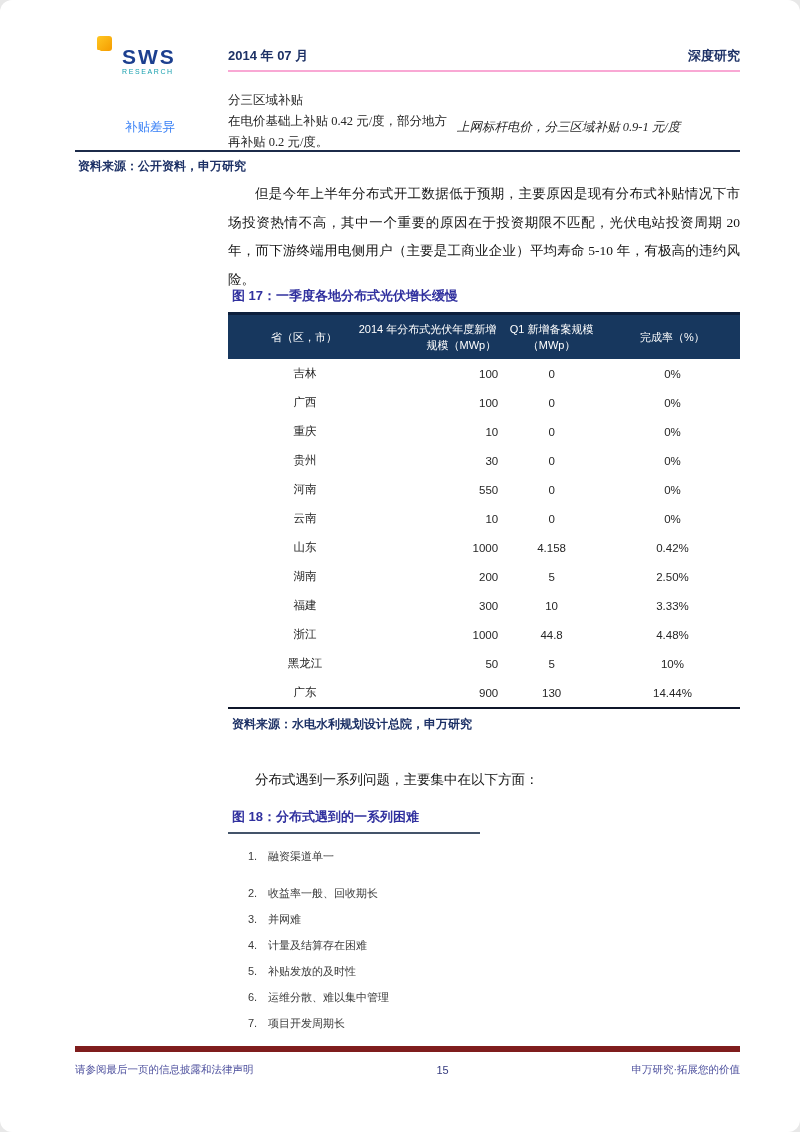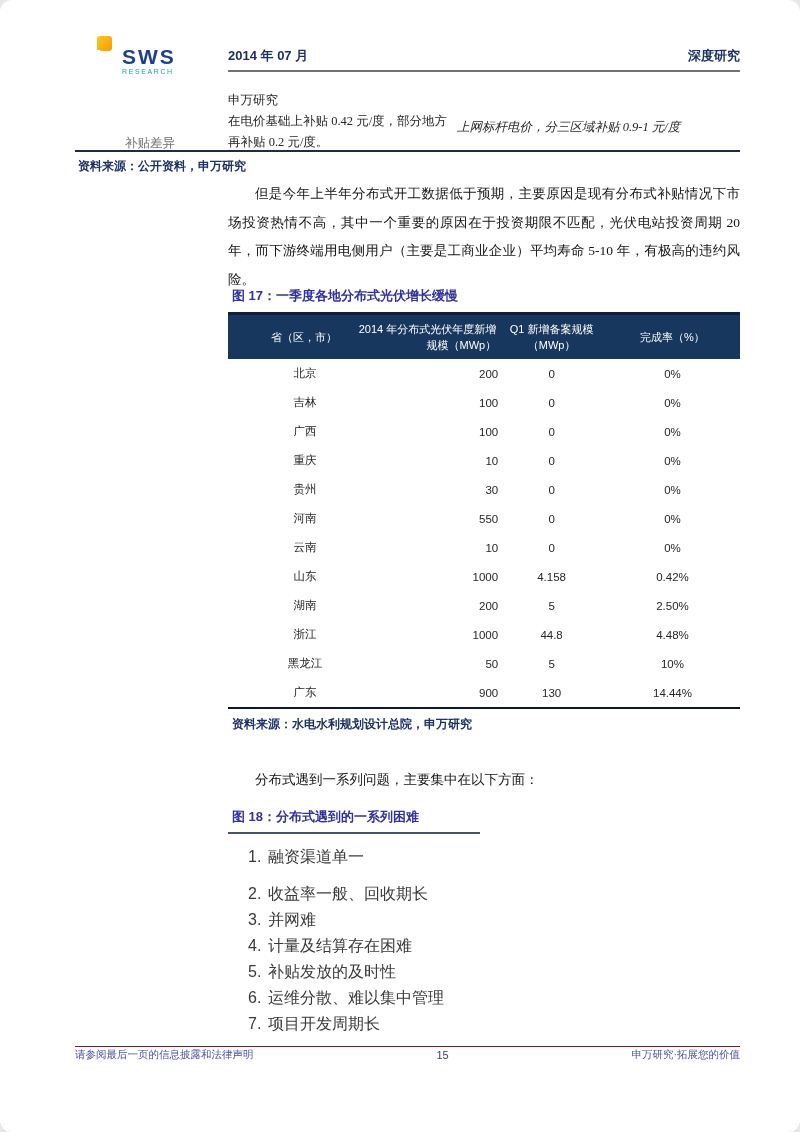--- a/index.html
+++ b/index.html
@@ -13,29 +13,29 @@
   .logo-circle{position:absolute;left:0;top:5px;width:36px;height:36px;border-radius:50%;
 ts    background:linear-gradient(155deg,#143a75 20%,#1b5fa0 52%,#17a0ae 82%,#19b2b4 100%);}
   .logo-sq-yellow{position:absolute;left:23px;top:0;width:15px;height:15px;border-radius:3px;
     background:linear-gradient(135deg,#ffc722,#f59c00);}
   .logo-sq-white{position:absolute;left:17px;top:14px;width:10px;height:10px;border-radius:2px;background:#fff;}
   .logo-text{position:absolute;left:48px;top:10px;}
   .logo-sws{font-size:21px;font-weight:bold;color:#1c3f8f;letter-spacing:2px;line-height:22px;}
   .logo-research{font-size:7px;color:#18a0ae;letter-spacing:1.6px;line-height:8px;}
 
   .header-meta{position:absolute;left:228px;top:46px;width:512px;height:26px;
-    border-bottom:2px solid #737373;display:flex;justify-content:space-between;align-items:flex-end;
+    border-bottom:2px solid #f9a8d4;display:flex;justify-content:space-between;align-items:flex-end;
     box-sizing:border-box;padding-bottom:5px;}
   .header-meta span{font-size:13px;font-weight:bold;color:#1d3166;}
 
   
   .fragment{position:absolute;left:75px;top:88px;width:665px;}
   .frag-row{position:relative;height:62px;}
-  .frag-label{position:absolute;left:0;top:47px;width:150px;text-align:center;
-    font-size:12.5px;color:#737373;}
+  .frag-label{position:absolute;left:0;top:31px;width:150px;text-align:center;
+    font-size:12.5px;color:#3b82f6;}
   .frag-mid{position:absolute;left:153px;top:2px;width:227px;font-size:12.5px;line-height:21px;color:#262626;}
   .frag-right{position:absolute;left:382px;top:31px;width:283px;font-size:12.5px;color:#262626;font-style:italic;}
   .frag-rule{border-top:2px solid #1c2b4a;}
   .frag-source{margin-top:6px;font-size:12px;font-weight:bold;color:#1d3166;padding-left:3px;}
 
   
   .para{position:absolute;left:228px;width:512px;font-size:13.5px;line-height:28.5px;
     color:#141414;text-align:justify;text-indent:2em;}
   .para1{top:180px;}
   .para2{top:766px;}
@@ -51,27 +51,27 @@
   .fig17 th:nth-child(3),.fig17 td:nth-child(3){width:22%;}
   .fig17 th:nth-child(4),.fig17 td:nth-child(4){width:28%;}
   .fig17 tbody td{font-size:11.5px;color:#262626;text-align:center;height:29px;padding:0;vertical-align:middle;}
   .fig17 tbody tr:last-child td{border-bottom:2px solid #0f172a;}
   .fig-source{margin-top:7px;font-size:12px;font-weight:bold;color:#1d3166;padding-left:4px;}
 
   
   .fig18{position:absolute;left:228px;top:808px;width:512px;}
   .fig18-rule{width:252px;border-top:2px solid #44546a;margin-top:6px;}
   .difficulty-list{margin-top:14px;padding-left:20px;}
-  .diff-item{font-size:16px;color:#3a3a3a;margin-bottom:9px;line-height:17px;}
+  .diff-item{font-size:11px;color:#3a3a3a;margin-bottom:9px;line-height:17px;}
   .diff-item:first-child{margin-bottom:20px;}
   .diff-item .num{display:inline-block;width:20px;}
 
   
-  .footer{position:absolute;left:75px;top:1046px;width:665px;border-top:1px solid #7f1d1d;
-    padding-top:1px;display:flex;justify-content:space-between;align-items:center;box-sizing:border-box;}
+  .footer{position:absolute;left:75px;top:1046px;width:665px;border-top:6px solid #7f1d1d;
+    padding-top:11px;display:flex;justify-content:space-between;align-items:center;box-sizing:border-box;}
   .footer .f-left,.footer .f-right{font-size:10.5px;color:#4c4f9d;}
   .footer .f-page{font-size:11px;color:#343a7e;}
 </style>
 </head>
 <body>
 
 <div class="page">
 
   <div class="logo">
     <div class="logo-mark">
@@ -87,21 +87,21 @@
 
   <div class="header-meta">
     <span>2014 年 07 月</span>
     <span>深度研究</span>
   </div>
 
   <div class="fragment">
     <div class="frag-row">
       <div class="frag-label serif">补贴差异</div>
       <div class="frag-mid serif">
-        <div>申万研究</div>
+        <div>分三区域补贴</div>
         <div>在电价基础上补贴 0.42 元/度，部分地方再补贴 0.2 元/度。</div>
       </div>
       <div class="frag-right serif">上网标杆电价，分三区域补贴 0.9-1 元/度</div>
     </div>
     <div class="frag-rule"></div>
     <div class="frag-source">资料来源：公开资料，申万研究</div>
   </div>
 
   <div class="para para1 serif">但是今年上半年分布式开工数据低于预期，主要原因是现有分布式补贴情况下市场投资热情不高，其中一个重要的原因在于投资期限不匹配，光伏电站投资周期 20 年，而下游终端用电侧用户（主要是工商业企业）平均寿命 5-10 年，有极高的违约风险。</div>
 
@@ -111,26 +111,20 @@
       <thead>
         <tr>
             <th>省（区，市）</th>
             <th>2014 年分布式光伏年度新增规模（MWp）</th>
             <th>Q1 新增备案规模（MWp）</th>
             <th>完成率（%）</th>
           </tr>
       </thead>
       <tbody>
           <tr>
-            <td>北京</td>
-            <td>200</td>
-            <td>0</td>
-            <td>0%</td>
-          </tr>
-          <tr>
             <td>吉林</td>
             <td>100</td>
             <td>0</td>
             <td>0%</td>
           </tr>
           <tr>
             <td>广西</td>
             <td>100</td>
             <td>0</td>
             <td>0%</td>
@@ -163,20 +157,26 @@
             <td>山东</td>
             <td>1000</td>
             <td>4.158</td>
             <td>0.42%</td>
           </tr>
           <tr>
             <td>湖南</td>
             <td>200</td>
             <td>5</td>
             <td>2.50%</td>
+          </tr>
+          <tr>
+            <td>福建</td>
+            <td>300</td>
+            <td>10</td>
+            <td>3.33%</td>
           </tr>
           <tr>
             <td>浙江</td>
             <td>1000</td>
             <td>44.8</td>
             <td>4.48%</td>
           </tr>
           <tr>
             <td>黑龙江</td>
             <td>50</td>

